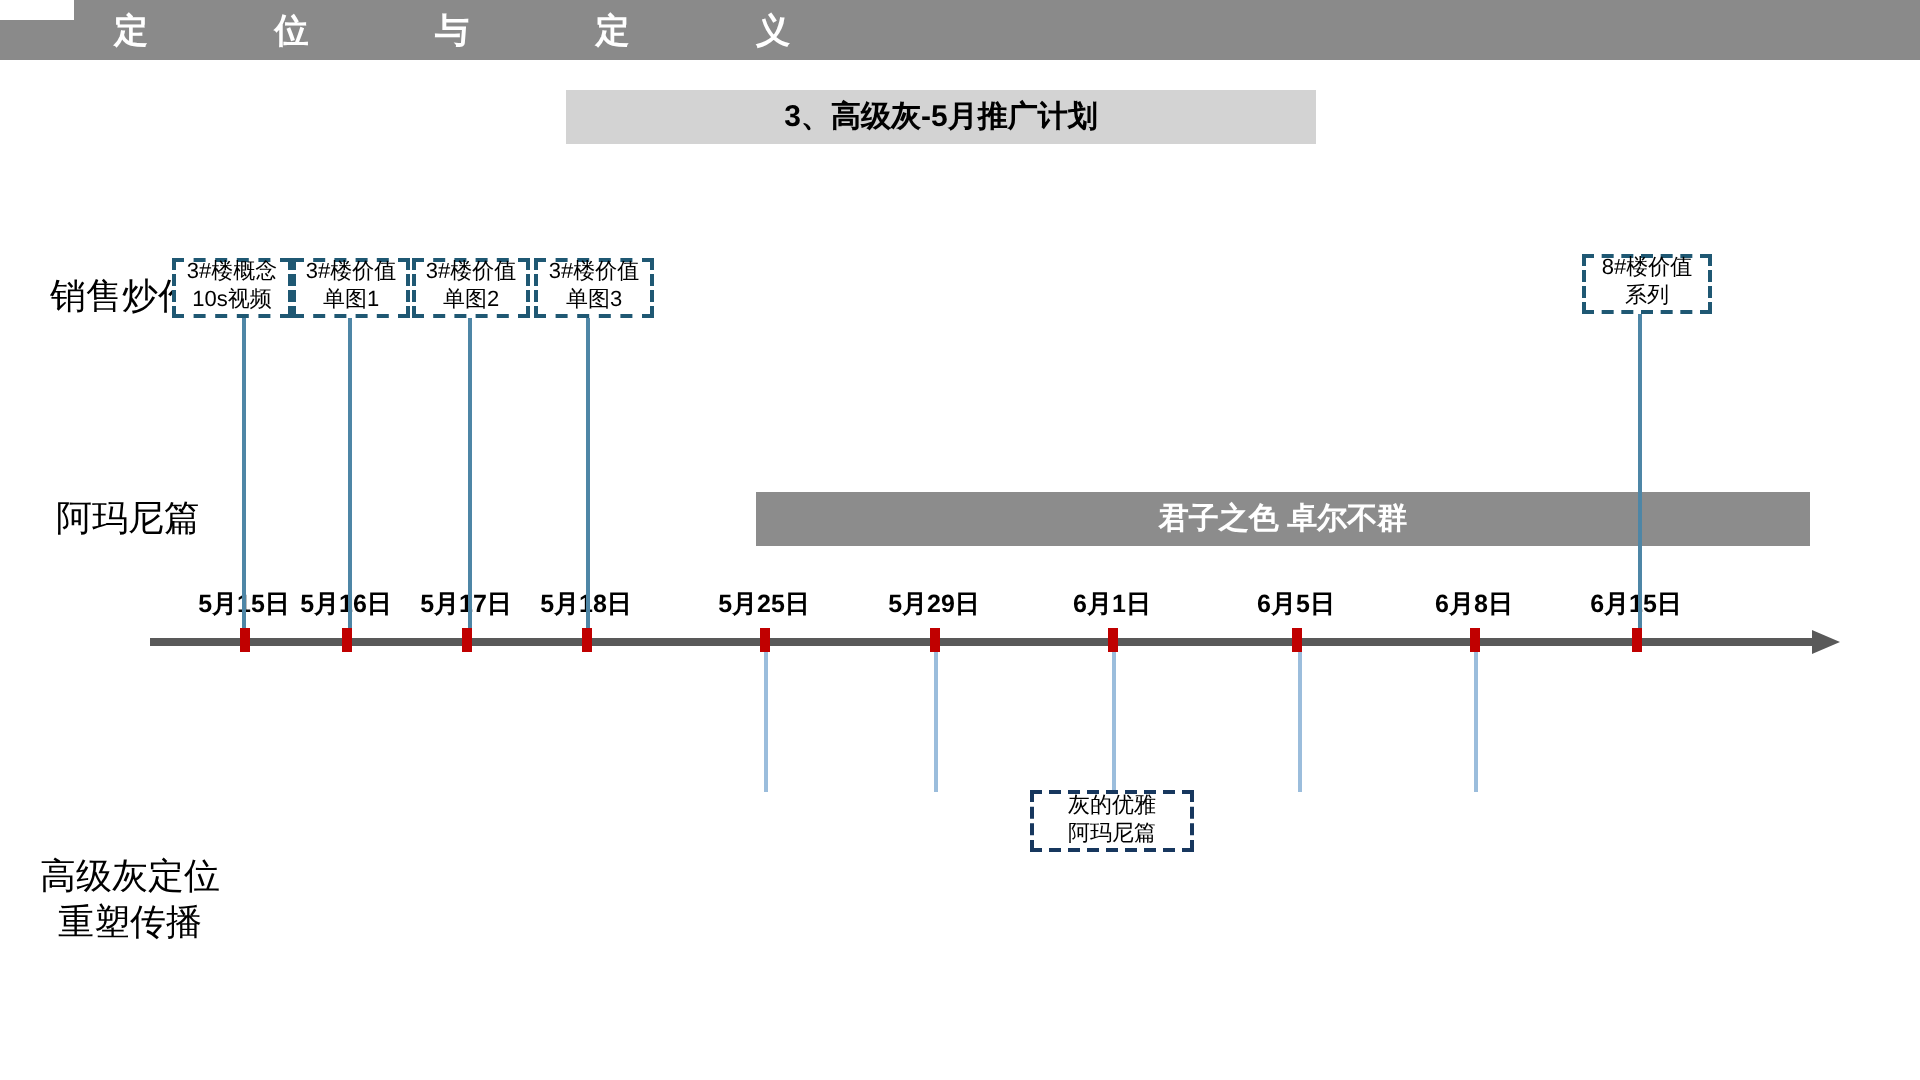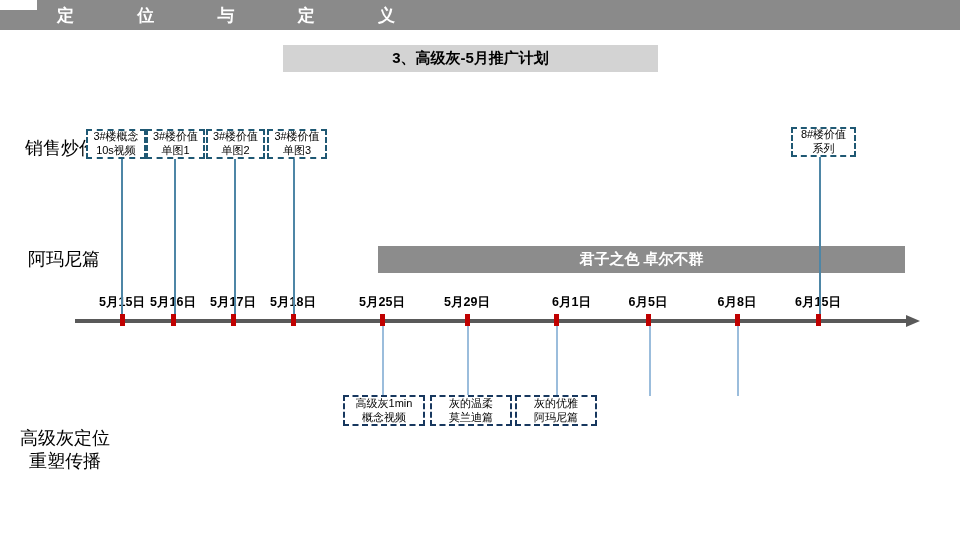--- a/index.html
+++ b/index.html
@@ -106,21 +106,21 @@
 
   <div class="axis"></div>
   <div class="axis-arrow"></div>
 
   <div class="date" style="left:87px;">5月15日</div>
   <div class="date" style="left:138px;">5月16日</div>
   <div class="date" style="left:198px;">5月17日</div>
   <div class="date" style="left:258px;">5月18日</div>
   <div class="date" style="left:347px;">5月25日</div>
   <div class="date" style="left:432px;">5月29日</div>
-  <div class="date" style="left:521px;text-align:right;">6月1日</div>
+  <div class="date" style="left:521px;">6月1日</div>
   <div class="date" style="left:613px;">6月5日</div>
   <div class="date" style="left:702px;">6月8日</div>
   <div class="date" style="left:783px;">6月15日</div>
 
   <div class="marker" style="left:120px;"></div>
   <div class="marker" style="left:171px;"></div>
   <div class="marker" style="left:231px;"></div>
   <div class="marker" style="left:291px;"></div>
   <div class="marker" style="left:380px;"></div>
   <div class="marker" style="left:465px;"></div>
@@ -128,26 +128,18 @@
   <div class="marker" style="left:646px;"></div>
   <div class="marker" style="left:735px;"></div>
   <div class="marker" style="left:816px;"></div>
 
   <div class="vline bottomline" style="left:382px;"></div>
   <div class="vline bottomline" style="left:467px;"></div>
   <div class="vline bottomline" style="left:556px;"></div>
   <div class="vline bottomline" style="left:649px;"></div>
   <div class="vline bottomline" style="left:737px;"></div>
 
-  <div class="ebox bottom" style="left:343px; top:395px; width:82px; height:31px;">
-    <span>高级灰1min</span>
-    <span>概念视频</span>
-  </div>
-  <div class="ebox bottom" style="left:430px; top:395px; width:82px; height:31px;">
-    <span>灰的温柔</span>
-    <span>莫兰迪篇</span>
-  </div>
   <div class="ebox bottom" style="left:515px; top:395px; width:82px; height:31px;">
     <span>灰的优雅</span>
     <span>阿玛尼篇</span>
   </div>
 
 </div>
 
 </body></html>

